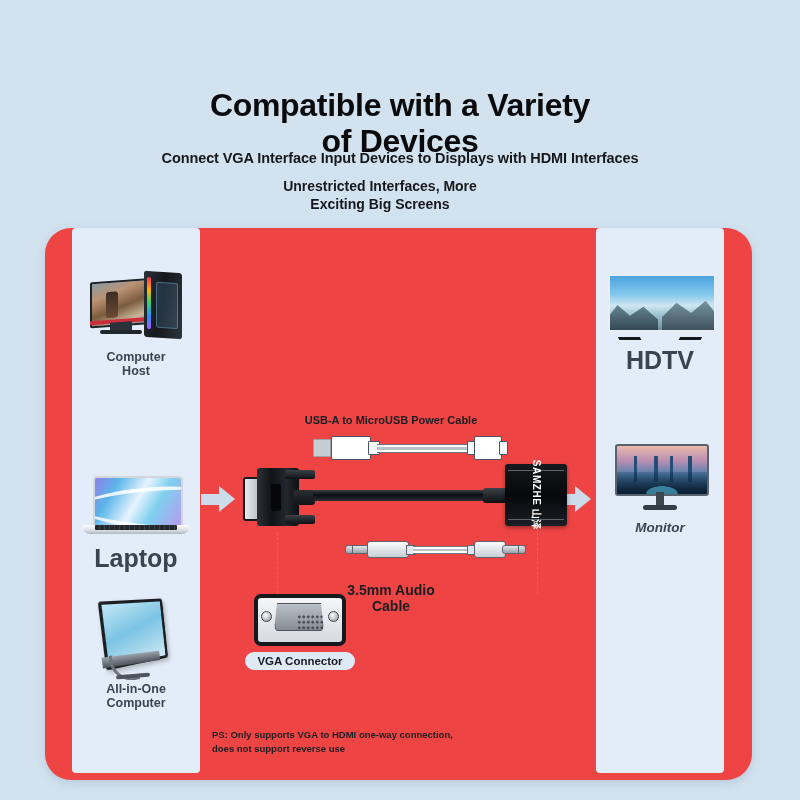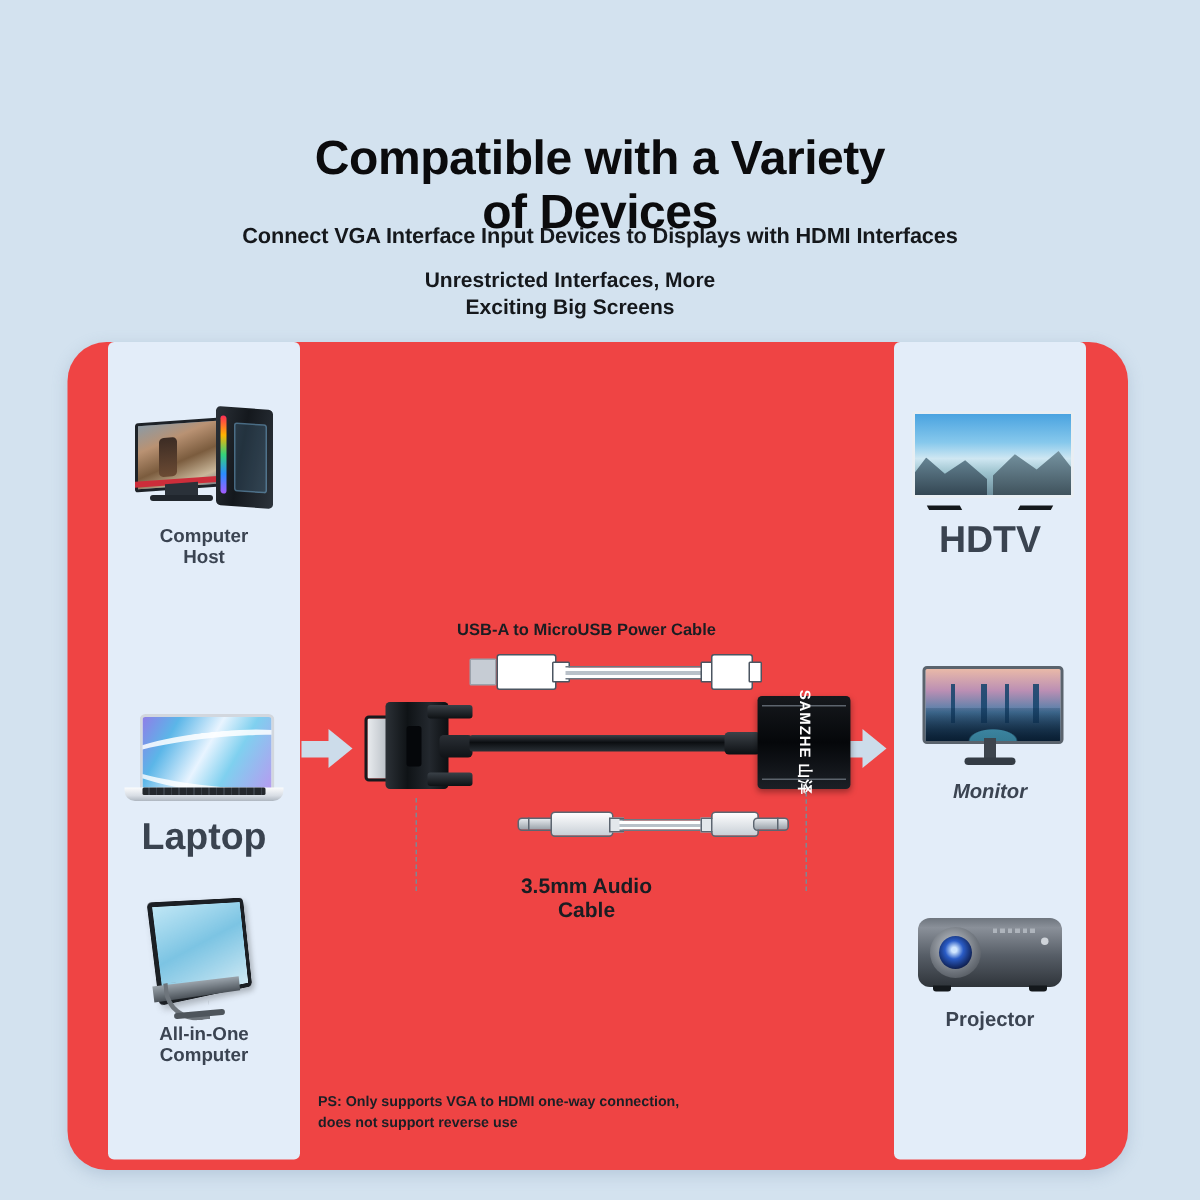--- a/index.html
+++ b/index.html
@@ -609,32 +609,20 @@
 
     <div class="device" style="top:216px;left:0;font-style:italic;">
       <div class="device-img mon-wrap" style="position:relative;width:90px;height:70px;">
         <div class="mon-screen"></div>
         <div class="mon-neck"></div>
         <div class="mon-foot"></div>
       </div>
       <div class="device-label lbl-md">Monitor</div>
     </div>
 
-    <div class="device" style="top:382px;left:0;">
-      <div class="device-img prj-wrap" style="position:relative;width:96px;height:56px;">
-        <div class="prj-body"></div>
-        <div class="prj-lens-ring"></div>
-        <div class="prj-lens"></div>
-        <div class="prj-vent"></div>
-        <div class="prj-dot"></div>
-        <div class="prj-foot-l"></div>
-        <div class="prj-foot-r"></div>
-      </div>
-      <div class="device-label lbl-md">Projector</div>
-    </div>
   </div>
 
   <div class="arrow" style="left:156px; top:258px;">
     <div class="shaft"></div>
       <div class="head"></div>
   </div>
   <div class="arrow" style="left:512px; top:258px;">
     <div class="shaft"></div>
       <div class="head"></div>
   </div>
@@ -678,18 +666,28 @@
     <div class="jack-body-r"></div>
     <div class="jack-tip-r"></div>
   </div>
 
   <div id="cap-audio" class="cap" style="white-space:pre-line;">3.5mm Audio
 Cable</div>
 
   <div id="dash-vga" class="dash"></div>
   <div id="dash-hdmi" class="dash"></div>
 
+  <div class="conn-callout" style="left:190px; top:366px; width:130px;">
+    <div id="vga-face">
+      <div class="scr-l"></div>
+      <div class="dsub">
+          <div class="pins"></div>
+        </div>
+      <div class="scr-r"></div>
+    </div>
+    <div class="conn-pill">VGA Connector</div>
+  </div>
 
 
   <div id="footnote">PS: Only supports VGA to HDMI one-way connection,
  does not support reverse use</div>
 
 </div>
 
 </body></html>

